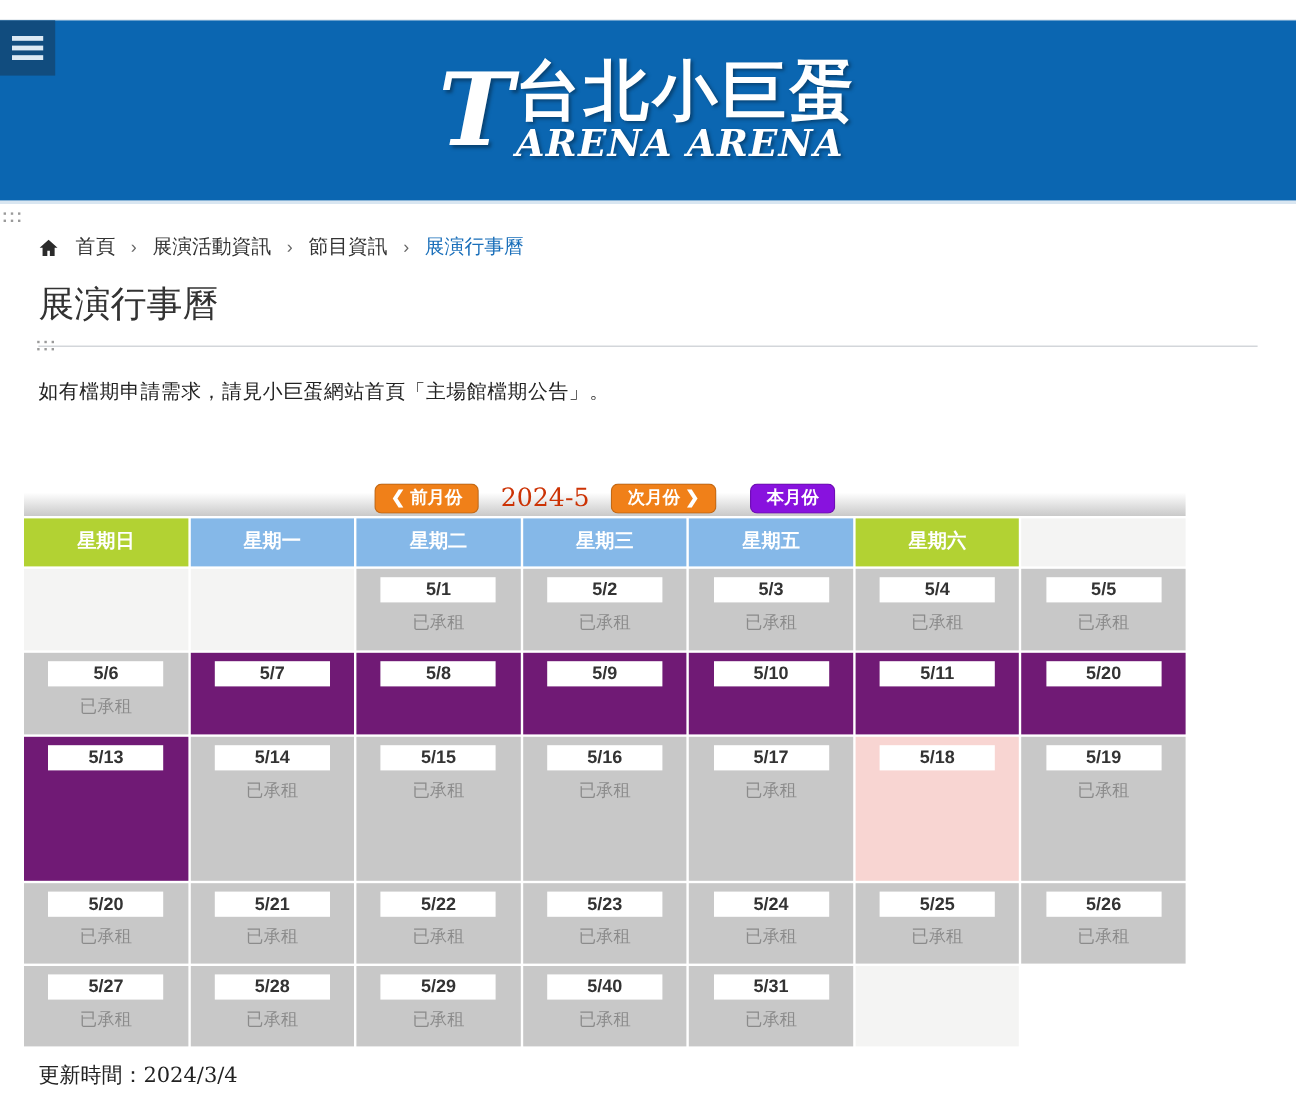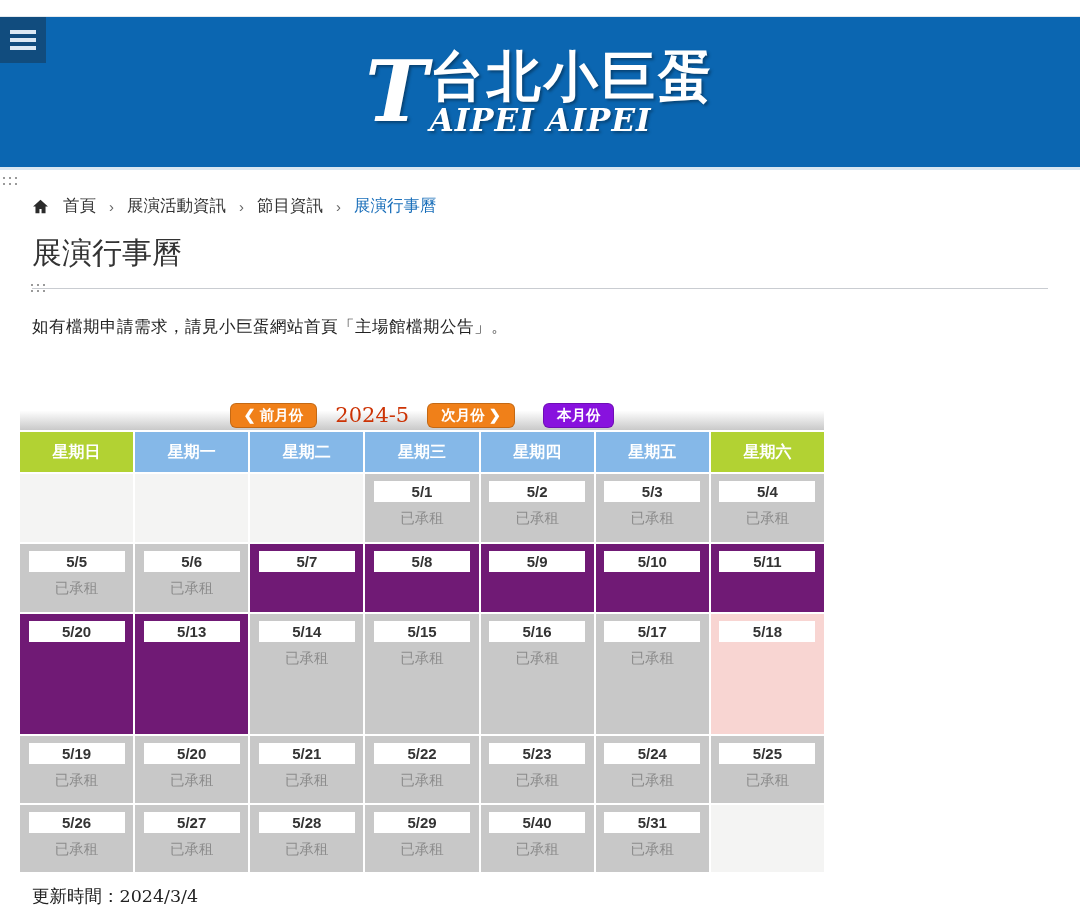--- a/index.html
+++ b/index.html
@@ -41,21 +41,21 @@
   .breadcrumb .home-icon { width:17px; height:17px; margin-right:14px; }
   .crumb { color:#333; cursor:pointer; }
   .crumb.current { color:#1a6fba; }
   .crumb-sep { color:#666; margin:0 13px; font-size:15px; }
 
   .page-title { margin-top:16px; font-size:30px; font-weight:400; color:#333; }
   .title-rule { margin-top:14px; border-bottom:1px solid #c9ccd1; }
   .note { margin-top:27px; font-size:16.5px; color:#222; letter-spacing:0.5px; }
 
   
-  .calendar { width:804px; margin:62px 0 0 20px; }
+  .calendar { width:968px; margin:62px 0 0 20px; }
   .cal-nav { height:30px; display:flex; justify-content:center; align-items:center;
              background:linear-gradient(#ffffff 35%, #c9c9c9 100%); }
   .nav-btn { border:1px solid rgba(0,0,0,.18); border-radius:6px; height:25px;
              padding:0 13px; color:#fff; font-weight:bold; font-size:14.5px;
              cursor:pointer; line-height:23px; }
   .nav-btn.orange { background:#f08019; }
   .nav-btn.purple { background:#8812de; margin-left:28px; }
   .cal-month { font-family:"DejaVu Serif","Liberation Serif",serif;
                font-size:21px; color:#cc3305; margin:0 18px; }
 
@@ -91,21 +91,21 @@
 <header class="site-header">
   <button class="menu-btn">
     <span></span>
     <span></span>
     <span></span>
   </button>
   <div class="logo">
     <span class="logo-t">T</span>
     <span class="logo-col">
       <span class="logo-cn">台北小巨蛋</span>
-      <span class="logo-en">AIPEI AIPEI</span>
+      <span class="logo-en">ARENA ARENA</span>
     </span>
   </div>
 </header>
 
 <div class="dots" id="dots1">
     <i></i>
     <i></i>
     <i></i>
     <i></i>
     <i></i>
@@ -147,21 +147,20 @@
     <button class="nav-btn orange">❮ 前月份</button>
     <span class="cal-month">2024-5</span>
     <button class="nav-btn orange">次月份 ❯</button>
     <button class="nav-btn purple">本月份</button>
   </div>
   <div class="cal-grid" id="cal-grid">
       <div class="wd weekend">星期日</div>
       <div class="wd weekday">星期一</div>
       <div class="wd weekday">星期二</div>
       <div class="wd weekday">星期三</div>
-      <div class="wd weekday">星期四</div>
       <div class="wd weekday">星期五</div>
       <div class="wd weekend">星期六</div>
       <div class="cell empty"></div>
       <div class="cell empty"></div>
       <div class="cell empty"></div>
       <div class="cell rented">
         <div class="date-box">5/1</div>
         <div class="status">已承租</div>
       </div>
       <div class="cell rented">

